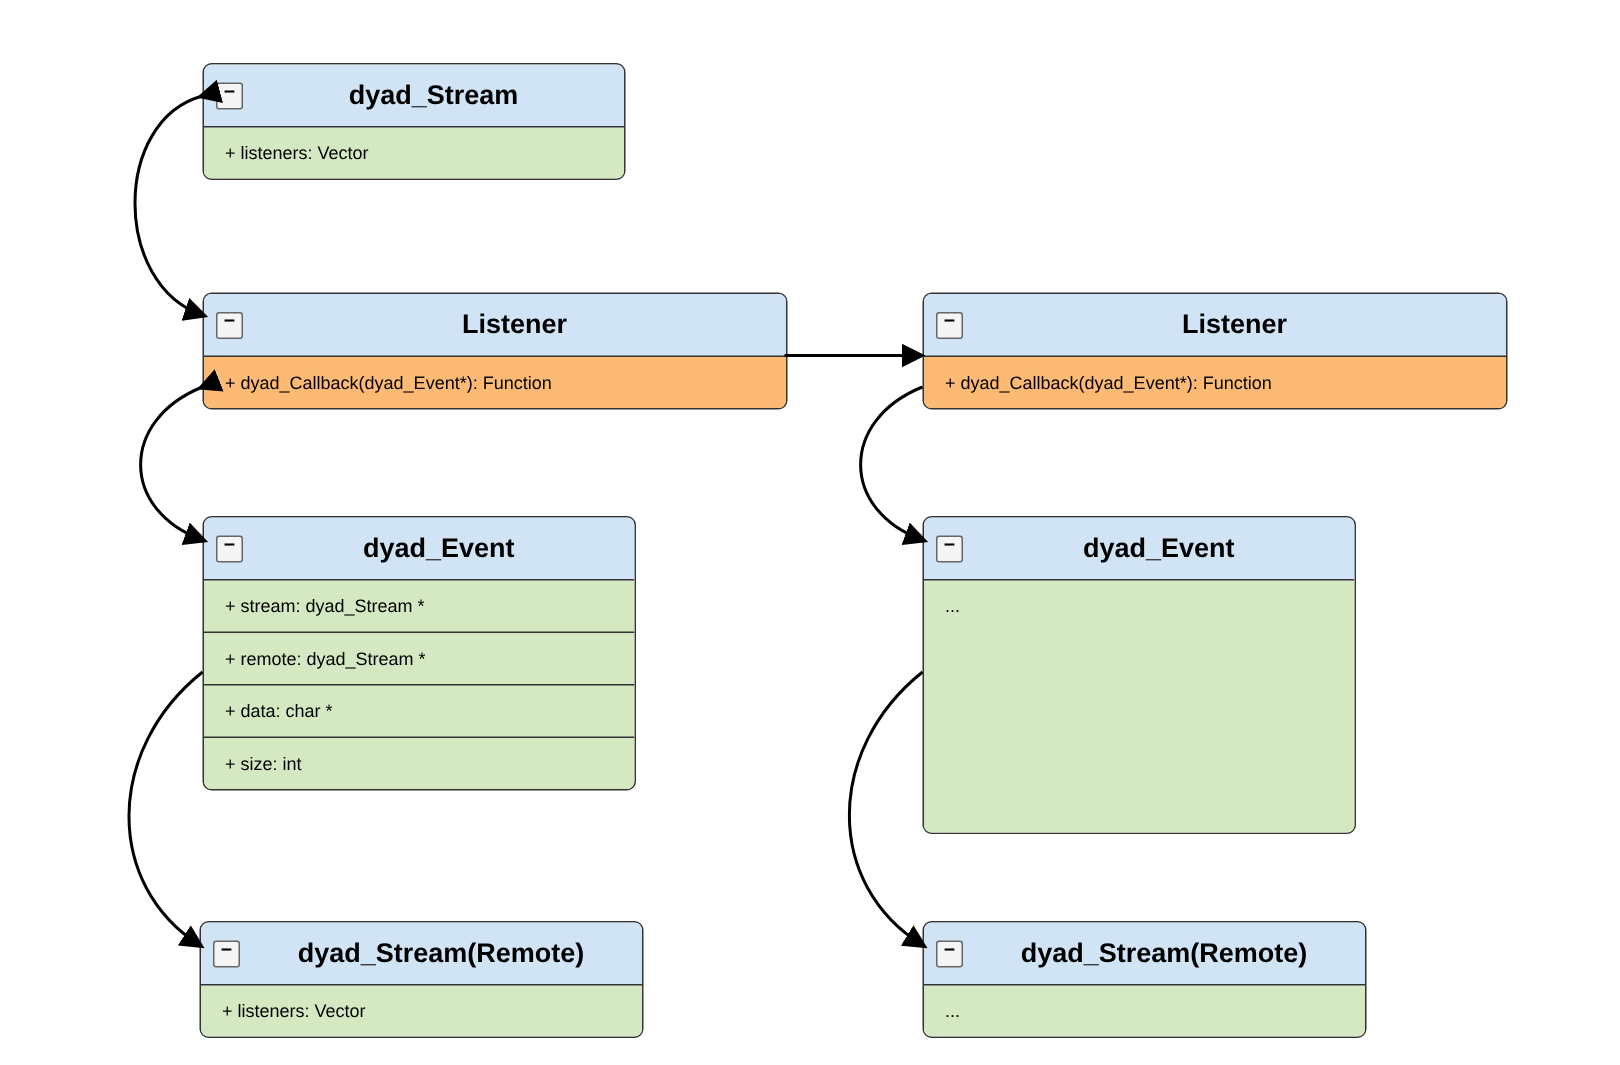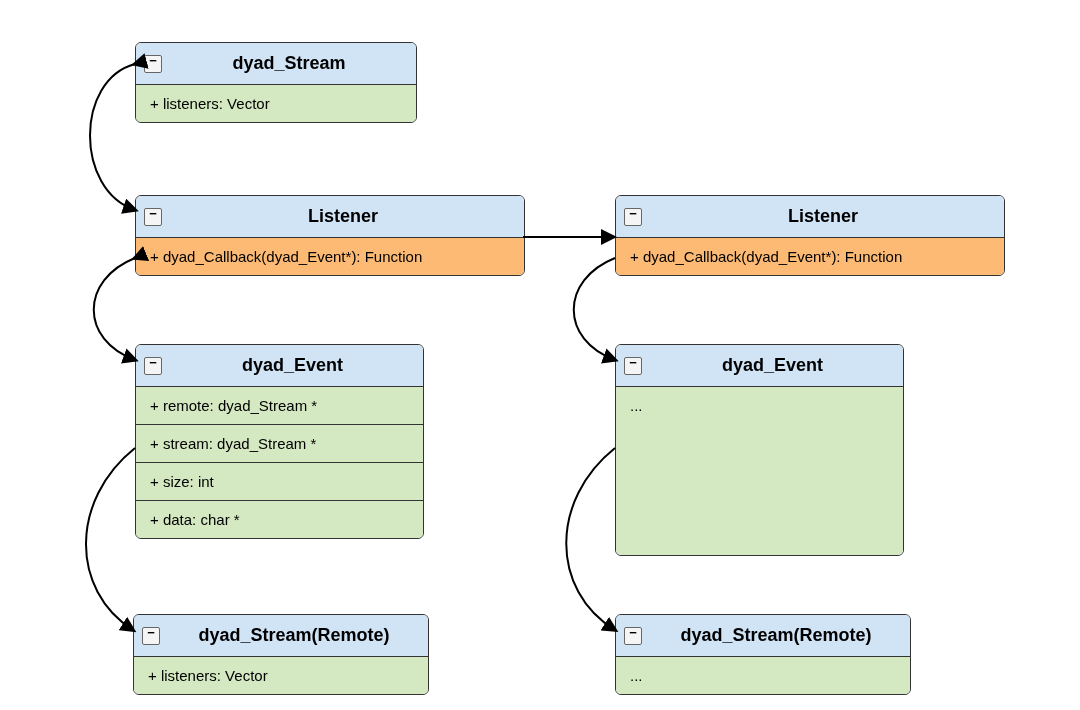--- a/index.html
+++ b/index.html
@@ -53,21 +53,21 @@
     justify-content: center;
   }
   .section-green {
     background: #d4e8c1;
   }
   .section-red {
     background: #fdba74;
   }
   .row {
     padding: 10px 14px;
-    font-size: 15px;
+    font-size: 12px;
     border-bottom: 1px solid #333;
     text-align: left;
   }
   .section-red .row { border-bottom: none; }
   .row:last-child {
     border-bottom: none;
   }
   svg.arrows {
     position: absolute;
     top: 0; left: 0;
@@ -110,24 +110,24 @@
       <div class="row">+ dyad_Callback(dyad_Event*): Function</div>
     </div>
   </div>
 
   <div class="class-box" style="left:115px; top:324px; width:287px;">
     <div class="title">
       <span class="collapse-toggle">−</span>
       <span>dyad_Event</span>
     </div>
     <div class="section-green">
+      <div class="row">+ stream: dyad_Stream *</div>
       <div class="row">+ remote: dyad_Stream *</div>
-      <div class="row">+ stream: dyad_Stream *</div>
+      <div class="row">+ data: char *</div>
       <div class="row">+ size: int</div>
-      <div class="row">+ data: char *</div>
     </div>
   </div>
 
   <div class="class-box" style="left:595px; top:324px; width:287px; height:210px;">
     <div class="title">
       <span class="collapse-toggle">−</span>
       <span>dyad_Event</span>
     </div>
     <div class="section-green" style="height:170px;">
       <div class="row" style="border-bottom:none;">...</div>

